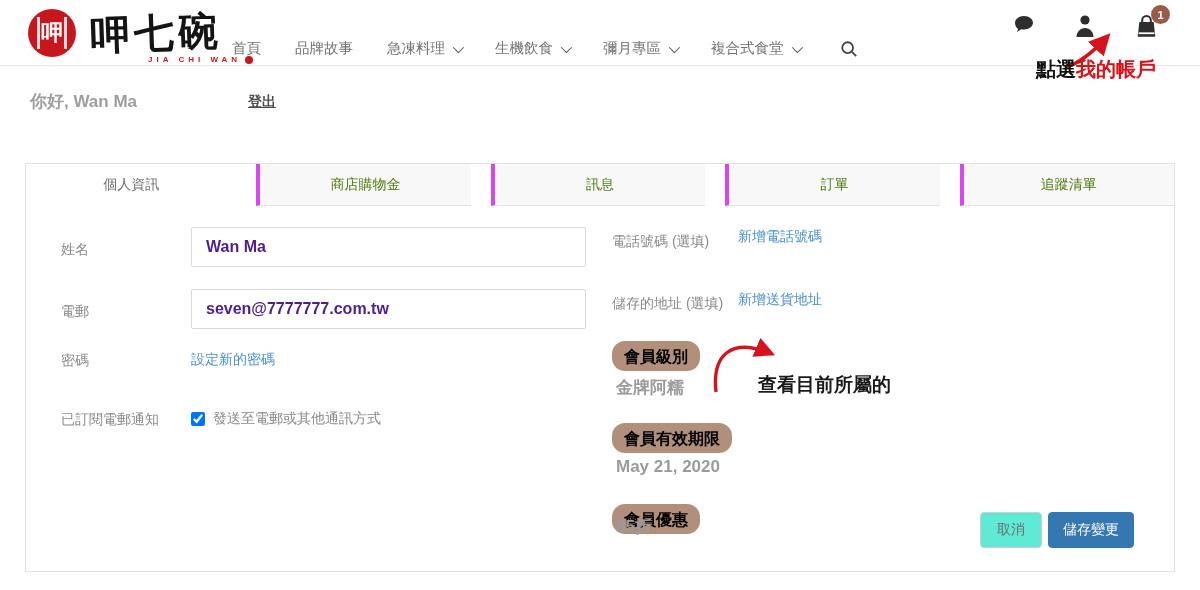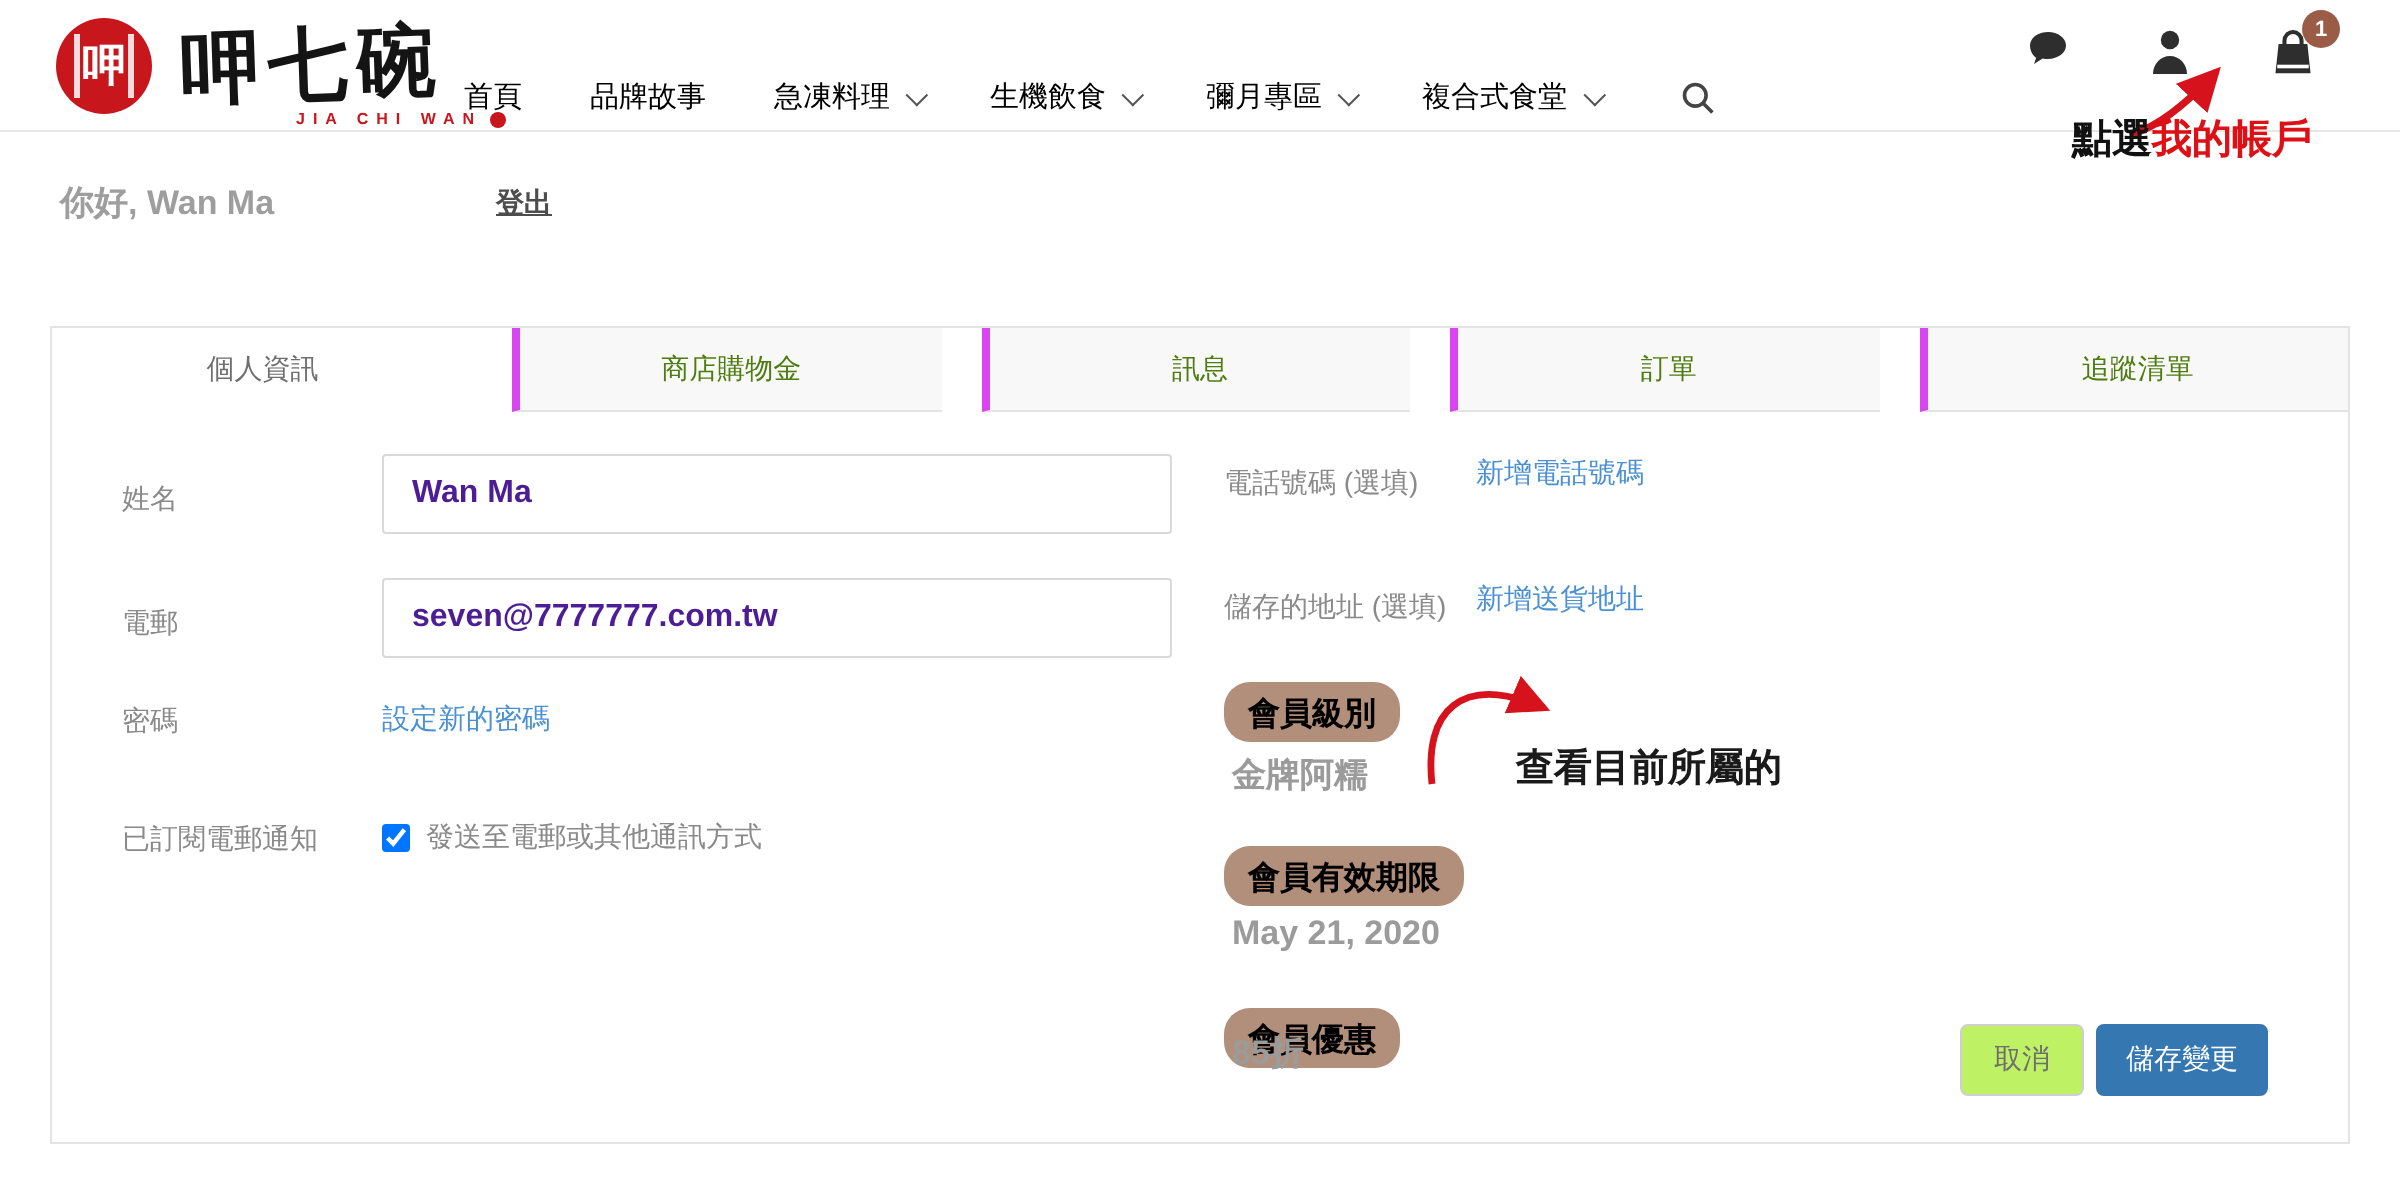--- a/index.html
+++ b/index.html
@@ -17,21 +17,21 @@
   .seal:before, .seal:after { content:""; position:absolute; top:8px; bottom:8px; width:3px; background:rgba(255,255,255,.85); }
   .seal:before { left:9px; } .seal:after { right:9px; }
   .brand-zh { font-family:"DejaVu Serif","Liberation Serif",serif; font-weight:bold;
     font-size:40px; color:#141414; letter-spacing:4px; margin-left:14px; transform:rotate(-2deg); line-height:1; }
   .brand-en { position:absolute; left:120px; top:46px; color:#c8161d; font-size:8px;
     letter-spacing:4px; font-weight:bold; white-space:nowrap; }
   .brand-en:after { content:""; display:inline-block; width:8px; height:8px; border-radius:50%;
     background:#c8161d; margin-left:4px; vertical-align:middle; }
 
   .nav { position:absolute; left:232px; top:39px; display:flex; align-items:center; gap:34px; }
-  .nav-item { font-size:14.5px; color:#000000; cursor:pointer; display:flex; align-items:center; gap:6px; white-space:nowrap; }
+  .nav-item { font-size:14.5px; color:#737373; cursor:pointer; display:flex; align-items:center; gap:6px; white-space:nowrap; }
   .chev { width:8px; height:8px; border-right:1.6px solid #555; border-bottom:1.6px solid #555;
     transform:rotate(45deg) translateY(-2px); margin-left:2px; }
   .search-btn { margin-left:6px; cursor:pointer; display:flex; align-items:center; }
 
   .hicons { position:absolute; right:40px; top:13px; display:flex; align-items:flex-start; gap:36px; }
   .hicon { cursor:pointer; position:relative; }
   .badge { position:absolute; top:-8px; right:-10px; width:19px; height:19px; border-radius:50%;
     background:#9a5c46; color:#fff; font-size:11px; font-weight:bold;
     display:flex; align-items:center; justify-content:center; }
 
@@ -64,21 +64,21 @@
   .blue-link { font-size:14px; color:#4a90d2; cursor:pointer; text-decoration:none; }
   .chk-row { position:absolute; left:165px; top:246px; display:flex; align-items:center; gap:8px;
     font-size:14px; color:#8a8a8a; }
   .chk-row input { width:14px; height:14px; cursor:pointer; }
 
   .pill { position:absolute; left:586px; background:#b28f7b; color:#000000; font-weight:bold;
     font-size:16px; padding:6px 12px 3px; border-radius:13px; }
   .mvalue { position:absolute; left:590px; font-size:17px; font-weight:bold; color:#9b9b9b; }
 
   .btns { position:absolute; right:40px; top:348px; display:flex; gap:6px; }
-  .btn-cancel { background:#bef264; border:1px solid #cfcfcf; border-radius:4px; color:#6f6f6f;
+  .btn-cancel { background:#5eead4; border:1px solid #cfcfcf; border-radius:4px; color:#6f6f6f;
     font-size:14px; padding:0 16px; cursor:pointer; font-family:inherit; }
   .btn-save { background:#3577b1; border:1px solid #3577b1; border-radius:4px; color:#fff;
     font-size:14px; padding:8px 14px; cursor:pointer; font-family:inherit; }
 </style>
 </head>
 <body>
 
 <div class="page">
 
   <div class="header">

